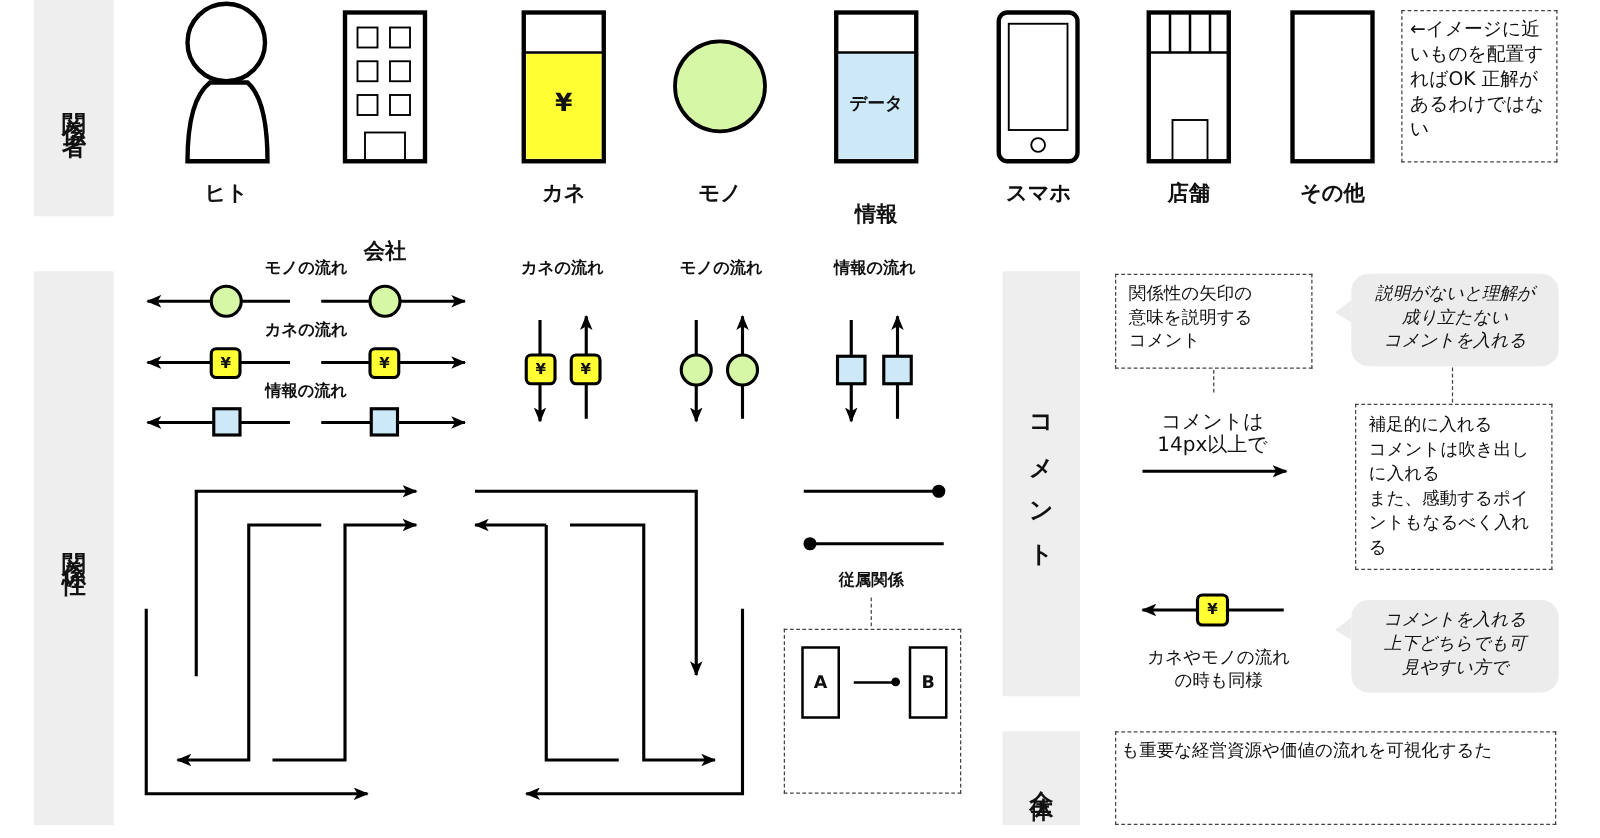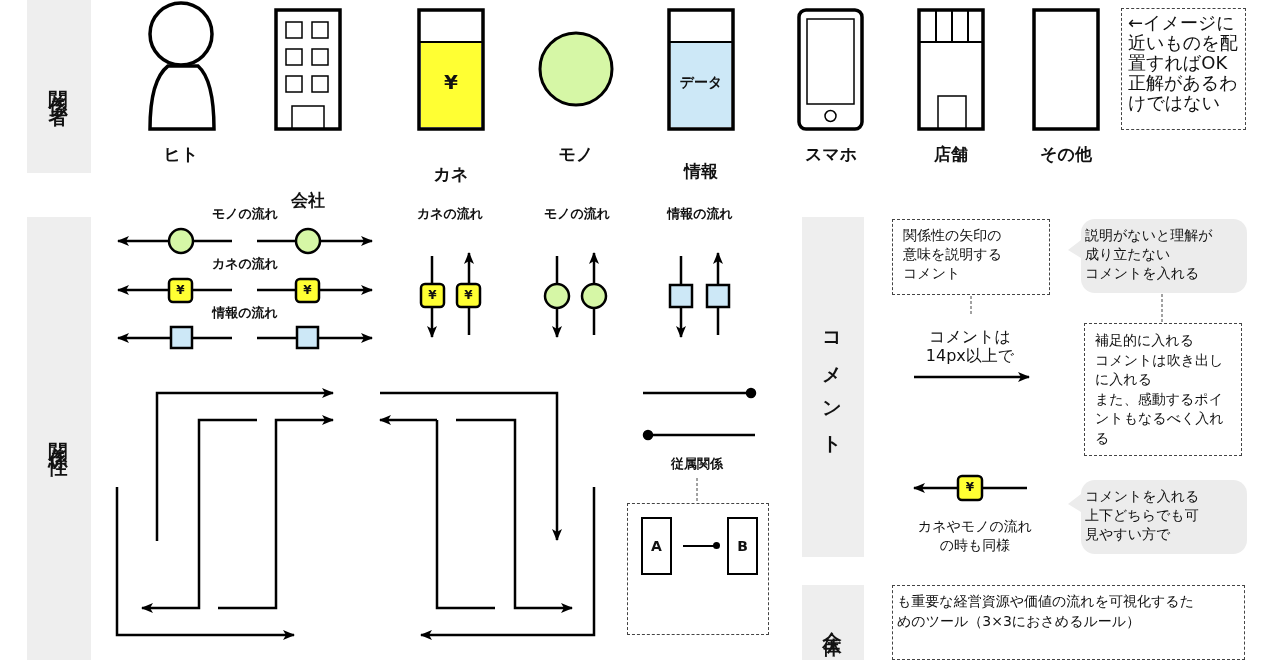--- a/index.html
+++ b/index.html
@@ -6,21 +6,21 @@
   body { width:1280px; height:670px; position:relative; overflow:hidden;
          font-family:"DejaVu Sans", "Liberation Sans", sans-serif; color:#111; }
   .abs { position:absolute; }
   .side { position:absolute; background:#eeeeee; display:flex; flex-direction:column;
           align-items:center; justify-content:center; font-weight:bold; font-size:19px; line-height:30px; }
   .side span { display:block; }
   .lbl { position:absolute; font-weight:bold; font-size:17px; text-align:center; width:100px; }
   .flow-title { position:absolute; font-weight:bold; font-size:13px; text-align:center; white-space:nowrap; }
   .note { position:absolute; font-size:14px; line-height:19px; }
   .dash { border:1px dashed #444; box-sizing:border-box; background:#fff; }
-  .bubble { background:#ececec; border-radius:14px; text-align:left; box-sizing:border-box; }
+  .bubble { background:#ececec; border-radius:14px; text-align:center; box-sizing:border-box;font-style:italic; }
   svg { position:absolute; overflow:visible; }
 </style>
 </head>
 <body>
 
 <div class="side" style="left:27px;top:0;width:64px;height:173px;">
   <span style="writing-mode:vertical-rl;letter-spacing:8px;">関係者</span>
 </div>
 <div class="side" style="left:27px;top:217px;width:64px;height:443px;">
   <span style="writing-mode:vertical-rl;letter-spacing:8px;">関係性</span>
@@ -75,28 +75,28 @@
   </g>
   <g>
     <rect x="1034" y="10" width="64" height="119" fill="#fff" stroke="#000" stroke-width="3.5"></rect>
   </g>
 </svg>
 <div class="abs" style="left:419px;top:70px;width:64px;text-align:center;font-weight:bold;font-size:20px;">¥</div>
 <div class="abs" style="left:669px;top:74px;width:64px;text-align:center;font-weight:bold;font-size:14px;">データ</div>
 
 <div class="lbl" style="left:131px;top:143px;">ヒト</div>
 <div class="lbl" style="left:258px;top:143px;margin-top:46px;">会社</div>
-<div class="lbl" style="left:401px;top:143px;margin-top:20px;">カネ</div>
+<div class="lbl" style="left:401px;top:143px;">カネ</div>
 <div class="lbl" style="left:526px;top:143px;">モノ</div>
 <div class="lbl" style="left:651px;top:160px;">情報</div>
 <div class="lbl" style="left:781px;top:143px;">スマホ</div>
 <div class="lbl" style="left:901px;top:143px;">店舗</div>
 <div class="lbl" style="left:1016px;top:143px;">その他</div>
 
-<div class="note dash" style="left:1121px;top:8px;width:125px;height:122px;padding:4px 6px;font-size:18px;line-height:20px;">←イメージに近いものを配置すればOK 正解があるわけではない</div>
+<div class="note dash" style="left:1121px;top:8px;width:125px;height:122px;padding:4px 6px;font-size:15px;line-height:20px;">←イメージに近いものを配置すればOK 正解があるわけではない</div>
 
 <div class="flow-title" style="left:190px;top:205px;width:110px;">モノの流れ</div>
 <div class="flow-title" style="left:190px;top:255px;width:110px;">カネの流れ</div>
 <div class="flow-title" style="left:190px;top:304px;width:110px;">情報の流れ</div>
 
 <svg width="1280" height="670" style="left:0;top:0;pointer-events:none;">
   <defs>
     <marker id="ah" viewBox="0 0 12 10" refX="11" refY="5" markerWidth="12" markerHeight="10" markerUnits="userSpaceOnUse" orient="auto">
       <path d="M0,0 L12,5 L0,10 L3,5 Z" fill="#000"></path>
     </marker>
@@ -217,14 +217,13 @@
 </div>
 
 <div class="note bubble" style="left:1081px;top:480px;width:166px;height:74px;padding:7px 4px;font-size:14px;">
   <div>コメントを入れる</div>
   <div>上下どちらでも可</div>
   <div>見やすい方で</div>
 </div>
 
 <div class="note dash" style="left:892px;top:585px;width:353px;height:75px;padding:5px 4px;font-size:14px;line-height:20px;">
   <div>も重要な経営資源や価値の流れを可視化するた</div>
-  <div>めのツール（3×3におさめるルール）</div>
 </div>
 
 </body></html>

